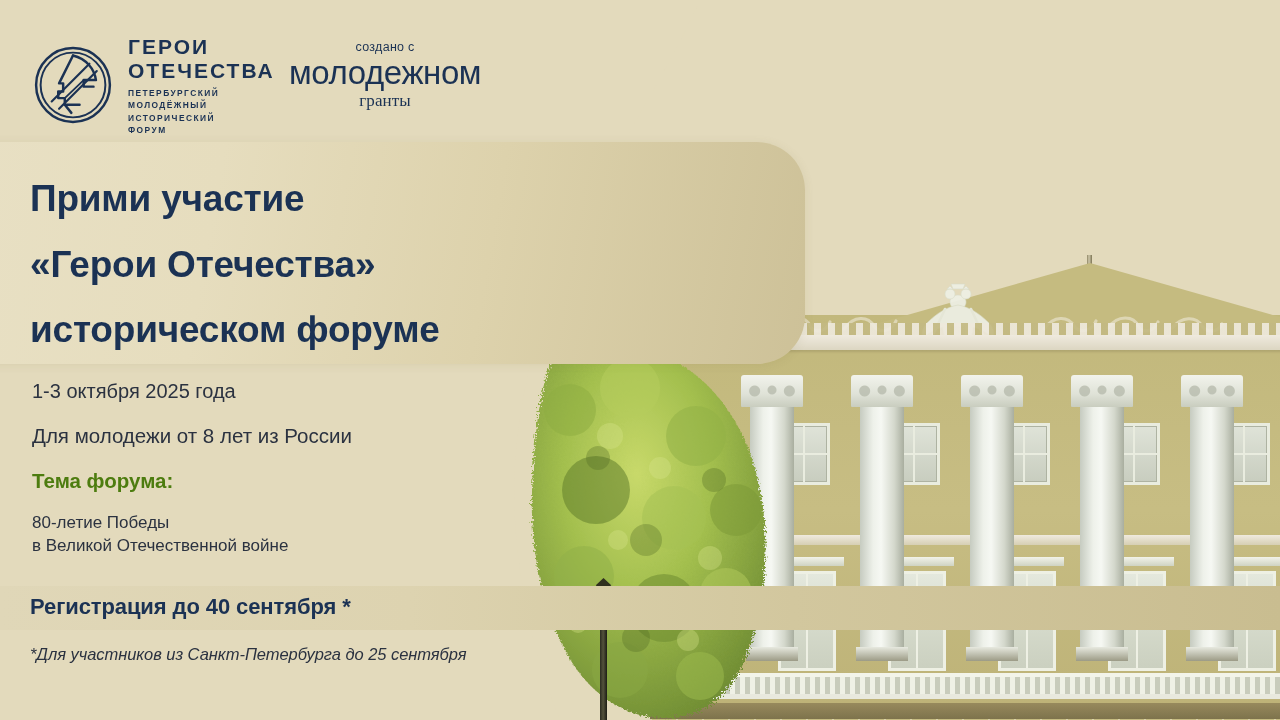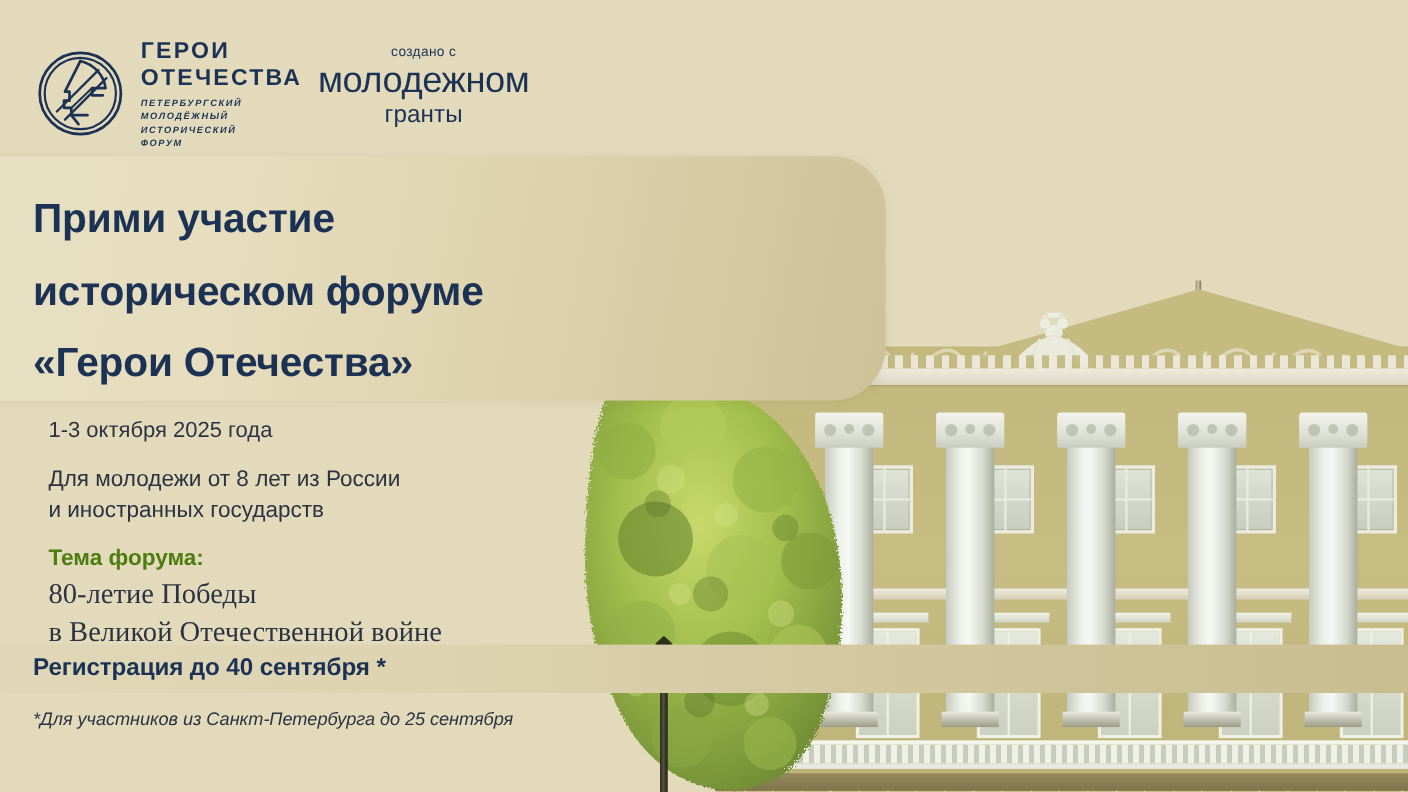--- a/index.html
+++ b/index.html
@@ -217,43 +217,43 @@
   .logo-text{ padding-top:2px; }
   .logo-title{
     color:#1b3254;
     font-size:21px; font-weight:bold;
     letter-spacing:2.0px; line-height:1.12;
   }
   .logo-sub{
     margin-top:5px;
     color:#1b3254;
     font-size:8.4px; font-weight:bold;
-    letter-spacing:1.45px; line-height:1.48;font-style:italic;
+    letter-spacing:1.45px; line-height:1.48;
   }
 
   .rm-block{
     position:absolute; left:289px; top:40px;
     text-align:center; color:#1b3254;
   }
   .rm-top{ font-size:12.5px; letter-spacing:.3px;text-align:center; }
   .rm-main{
     font-size:33px; letter-spacing:-.4px; line-height:1.02;
     margin-top:2px;
   }
-  .rm-bottom{ font-size:22px; margin-top:1px; letter-spacing:.1px; }
+  .rm-bottom{ font-size:17px; margin-top:1px; letter-spacing:.1px;font-family:Liberation Serif, serif; }
 
   
   .details{
-    position:absolute; left:44px; top:378px;
+    position:absolute; left:32px; top:378px;
     width:470px; color:#2b3240;
   }
   .d-date{ font-size:20px; line-height:1.3; }
   .d-audience{ margin-top:18px; font-size:20.5px; line-height:1.35; }
   .d-theme-label{ margin-top:19px; font-size:20.5px; font-weight:bold; color:#4d7c0f; }
-  .d-theme-text{ margin-top:2px; font-size:26px; line-height:1.35;font-family:Liberation Serif, serif; }
+  .d-theme-text{ margin-top:19px; font-size:17px; line-height:1.35; }
 
   
   .reg-band{
     position:absolute; left:0; top:586px;
     width:1280px; height:44px;
     background:linear-gradient(90deg,#e0d7b8 0%,#ddd3b0 32%,#d2c79e 62%,#c9bd90 100%);
   }
   .reg-text{
     position:absolute; left:30px; top:594px;
     font-size:22px; font-weight:bold; color:#1b3254;
@@ -428,22 +428,22 @@
 
     <div class="lamppost"></div>
     <div class="lamp-finial"></div>
 
     <div class="photo-mask"></div>
   </div>
 
   <div class="headline-panel"></div>
   <div class="headline">
     <div>Прими участие</div>
+    <div>«Герои Отечества»</div>
     <div>историческом форуме</div>
-    <div>«Герои Отечества»</div>
   </div>
 
   <div class="logo-block">
     <svg class="logo-mark" viewBox="0 0 100 100">
       <g fill="none" stroke="#1b3254" stroke-width="3" stroke-linejoin="round" stroke-linecap="round">
         <circle cx="50" cy="50" r="45"></circle>
         <circle cx="50" cy="50" r="39.5" stroke-width="2.4"></circle>
 
         <path d="M50,14 L33,48 L38,48 L38,58 L32,58 L32,66 L40,66 L40,74 L58,74"></path>
         <path d="M50,14 C66,18 76,30 78,44 L63,44 L63,52 L75,52"></path>
@@ -469,21 +469,20 @@
   <div class="rm-block">
     <div class="rm-top">создано с</div>
     <div class="rm-main">молодежном</div>
     <div class="rm-bottom">гранты</div>
   </div>
 
   <div class="details">
     <div class="d-date">1-3 октября 2025 года</div>
     <div class="d-audience">
       <div>Для молодежи от 8 лет из России</div>
-      <div>и иностранных государств</div>
     </div>
     <div class="d-theme-label">Тема форума:</div>
     <div class="d-theme-text">
       <div>80-летие Победы</div>
       <div>в Великой Отечественной войне</div>
     </div>
   </div>
 
   <div class="reg-band"></div>
   <div class="reg-text">Регистрация до 40 сентября *</div>

